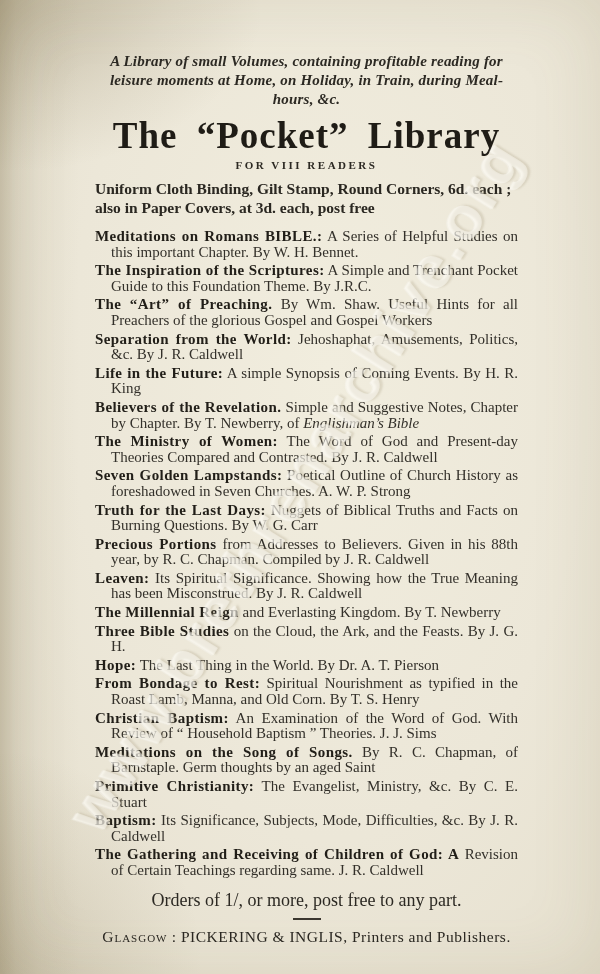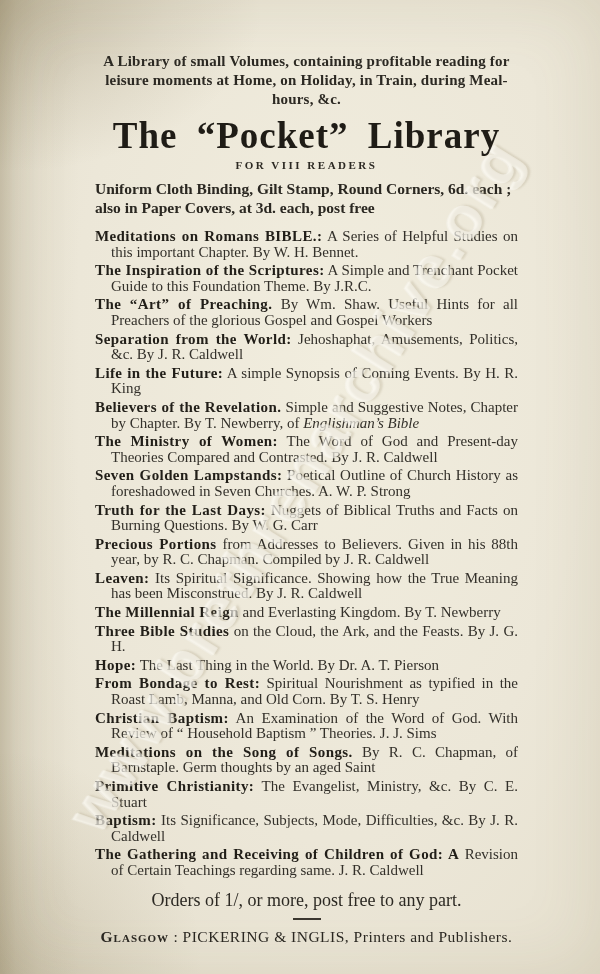--- a/index.html
+++ b/index.html
@@ -34,21 +34,21 @@
     position:absolute; left:295px; top:485px; z-index:6; pointer-events:none;
     transform: translate(-50%,-50%) rotate(-58deg);
     font-family:"Liberation Sans", sans-serif; font-weight:bold;
     font-size:61px; letter-spacing:3px; white-space:nowrap;
     color: rgba(253,251,243,0.50);
     text-shadow: 2px 2px 2px rgba(150,138,105,0.22), -1px -1px 1px rgba(255,255,255,0.35);
   }
   .content { position:relative; z-index:2; padding:52px 82px 0 95px; }
   .intro {
     text-align:center; font-size:15px; line-height:19px; letter-spacing:0.2px;
-    color:#2c2923; margin:0 0 6px 0; font-weight:bold;
+    color:#2c2923; margin:0 0 6px 0; font-weight:bold;font-style:italic;
   }
   .title {
     text-align:center; font-size:37px; line-height:42px; font-weight:bold;
     letter-spacing:1px; word-spacing:9px; color:#1f1c16; margin:4px 0 2px 0;
   }
   .subtitle {
     text-align:center; font-size:11px; font-weight:bold; letter-spacing:2.5px;
     color:#2c2923; margin:2px 0 8px 0;
   }
   .binding {
@@ -60,21 +60,21 @@
     margin:0 0 3px 0; padding-left:16px; text-indent:-16px;
     font-size:15px; line-height:15.6px; text-align:justify; color:#33302a;
   }
   .entry .bt { font-weight:bold; color:#211e18; letter-spacing:0.4px; }
   .entry .it { font-style:italic; }
   .orders { text-align:center; font-size:18px; margin:11px 0 0 0; color:#2c2923; }
   .rule {
     width:28px; height:0; border-top:2px solid #3b372f; margin:7px auto 8px auto;
   }
   .publisher { text-align:center; font-size:15.5px; letter-spacing:0.4px; color:#2a2721; margin:0; }
-  .publisher .city { font-variant: small-caps; letter-spacing:1px;font-weight:bold; }
+  .publisher .city { font-variant: small-caps; letter-spacing:1px; }
   .publisher .pub { letter-spacing:0.5px; }
 </style>
 </head>
 <body>
 
 <div class="page">
   <div class="edge-left"></div>
   <div class="corner-tl"></div>
   <div class="corner-bl"></div>
 

